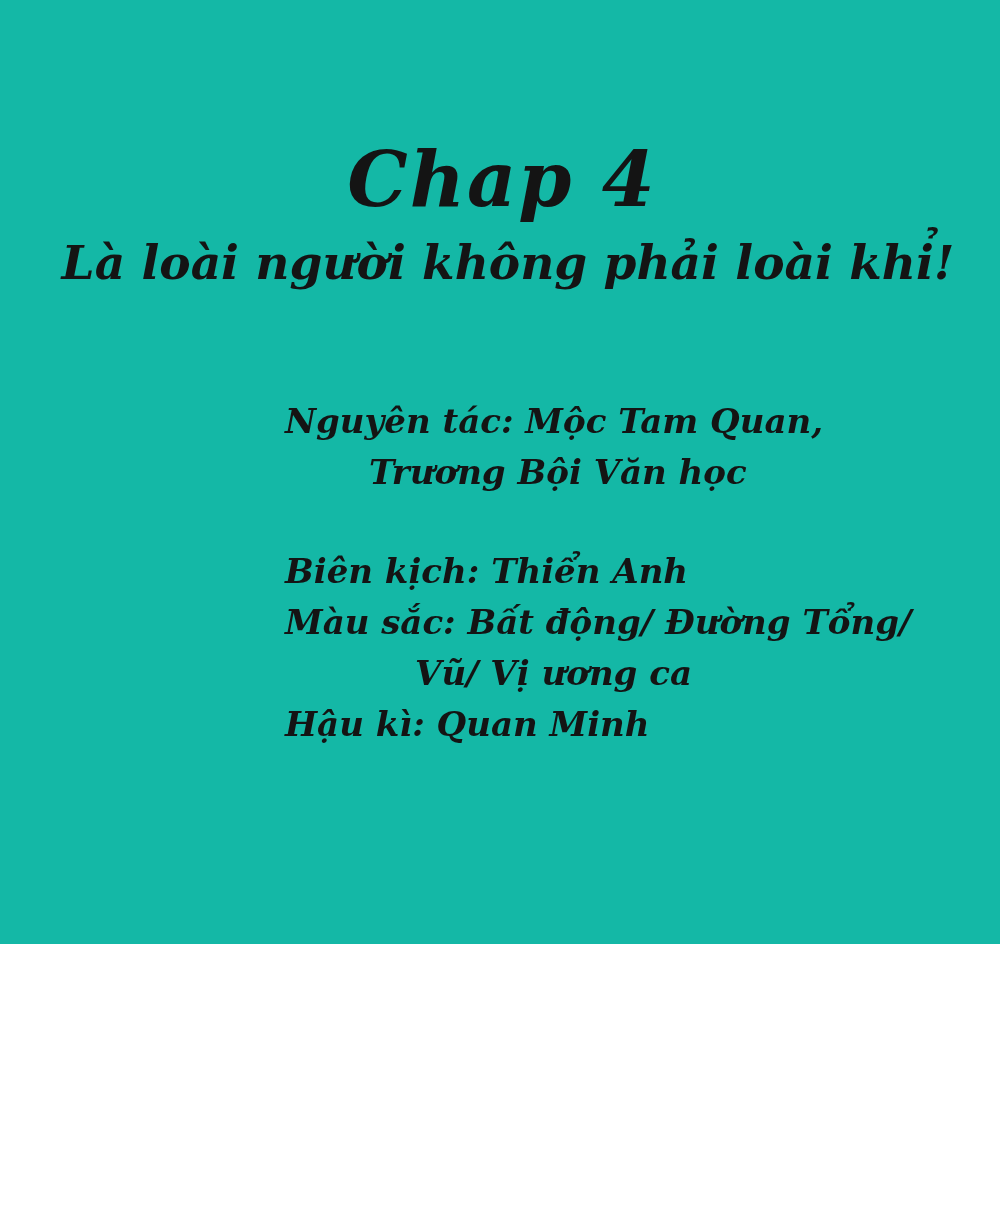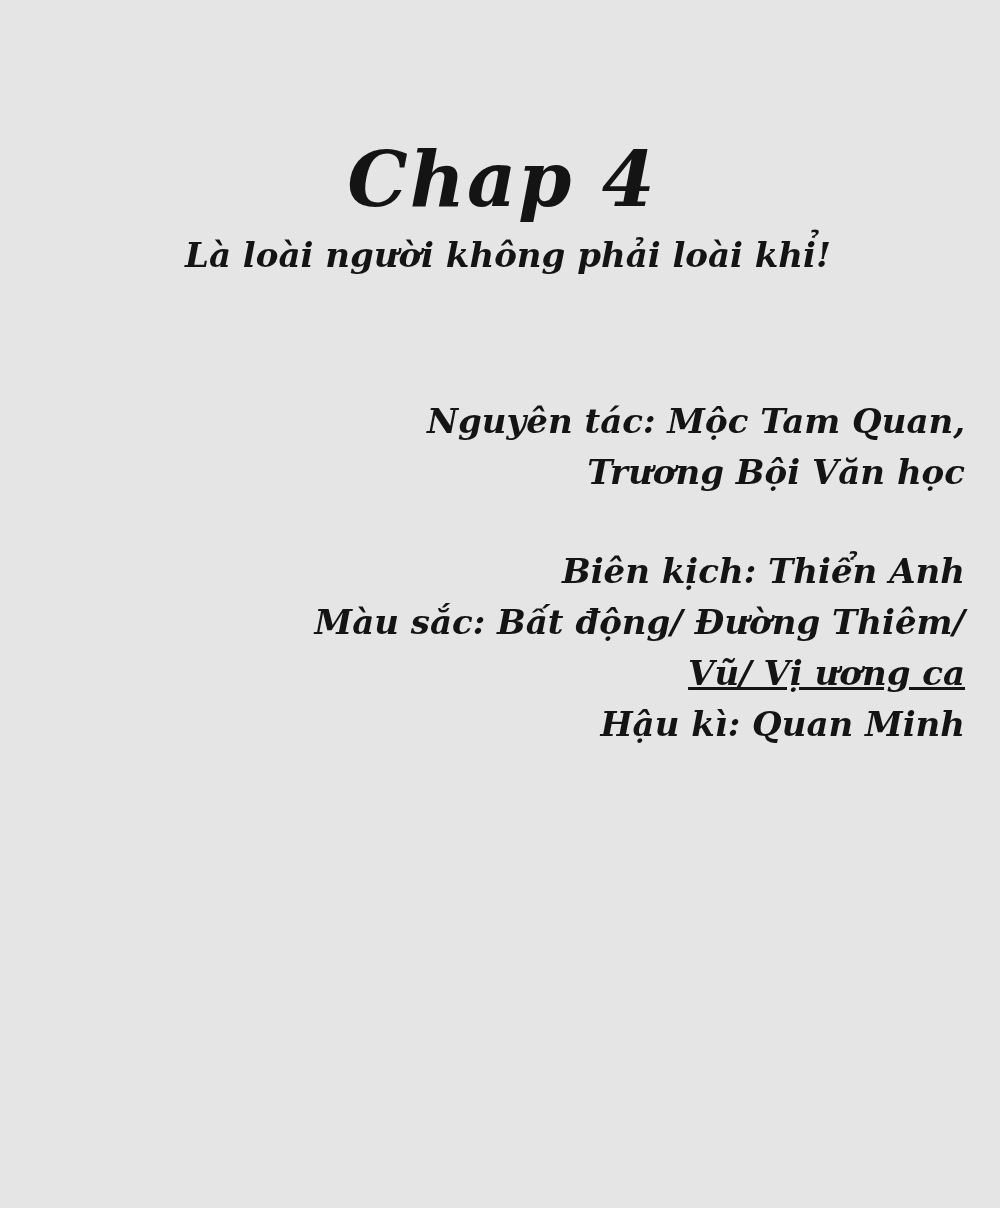--- a/index.html
+++ b/index.html
@@ -9,22 +9,22 @@
   body {
     width: 1000px;
     height: 1208px;
     background: #ffffff;
     overflow: hidden;
     font-family: "DejaVu Serif", serif;
   }
   .page {
     position: relative;
     width: 1000px;
-    height: 1208px;
-    background: #e5e5e5;
+    height: 944px;
+    background: #14b8a6;
     color: #141414;
   }
   
   .scriptish {
     font-family: "DejaVu Serif", serif;
     font-style: italic;
     font-weight: 700;
     color: #141414;
   }
   .title-block {
@@ -36,51 +36,50 @@
   }
   .chapter-title {
     margin: 0;
     font-size: 76px;
     line-height: 1.1;
     letter-spacing: 2px;
     transform: translateX(2px);
   }
   .chapter-subtitle {
     margin: 14px 0 0 16px;
-    font-size: 34px;
+    font-size: 47px;
     line-height: 1.15;
     letter-spacing: 0px;
     white-space: nowrap;
   }
   .credits {
     position: absolute;
     top: 396px;
     left: 285px;
     width: 680px;
-    text-align: right;
   }
   .credit-line {
     font-size: 34px;
     line-height: 51px;
     white-space: nowrap;
   }
-  .credit-line.indent-1 { margin-left: 130px; text-decoration: underline; }
+  .credit-line.indent-1 { margin-left: 130px; }
   .credit-line.indent-2 { margin-left: 84px; }
   .credit-line.gap { margin-top: 48px; }
 </style>
 </head>
 <body>
 
 <div class="page">
   <header class="title-block">
     <h1 class="chapter-title scriptish">Chap 4</h1>
     <h2 class="chapter-subtitle scriptish">Là loài người không phải loài khỉ!</h2>
   </header>
 
   <section class="credits">
       <div class="credit-line scriptish">Nguyên tác: Mộc Tam Quan,</div>
       <div class="credit-line scriptish indent-2">Trương Bội Văn học</div>
       <div class="credit-line scriptish gap">Biên kịch: Thiển Anh</div>
-      <div class="credit-line scriptish">Màu sắc: Bất động/ Đường Thiêm/</div>
+      <div class="credit-line scriptish">Màu sắc: Bất động/ Đường Tổng/</div>
       <div class="credit-line scriptish indent-1">Vũ/ Vị ương ca</div>
       <div class="credit-line scriptish">Hậu kì: Quan Minh</div>
     </section>
 </div>
 
 </body></html>

